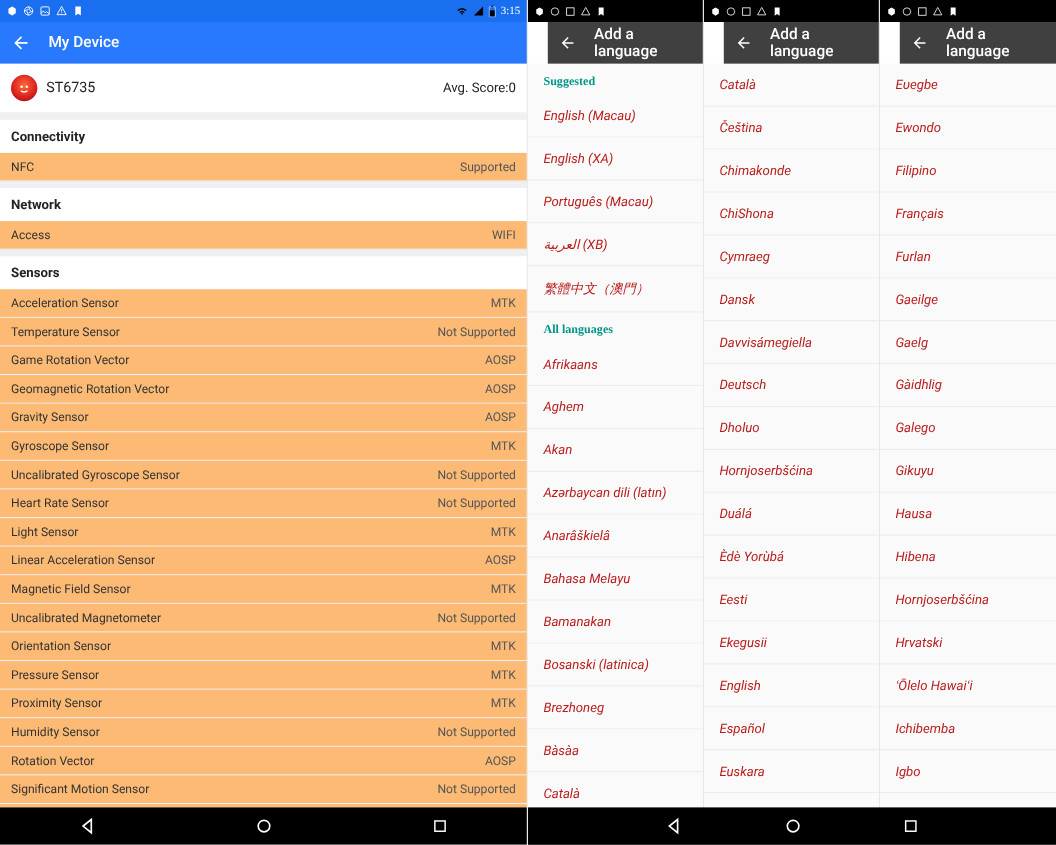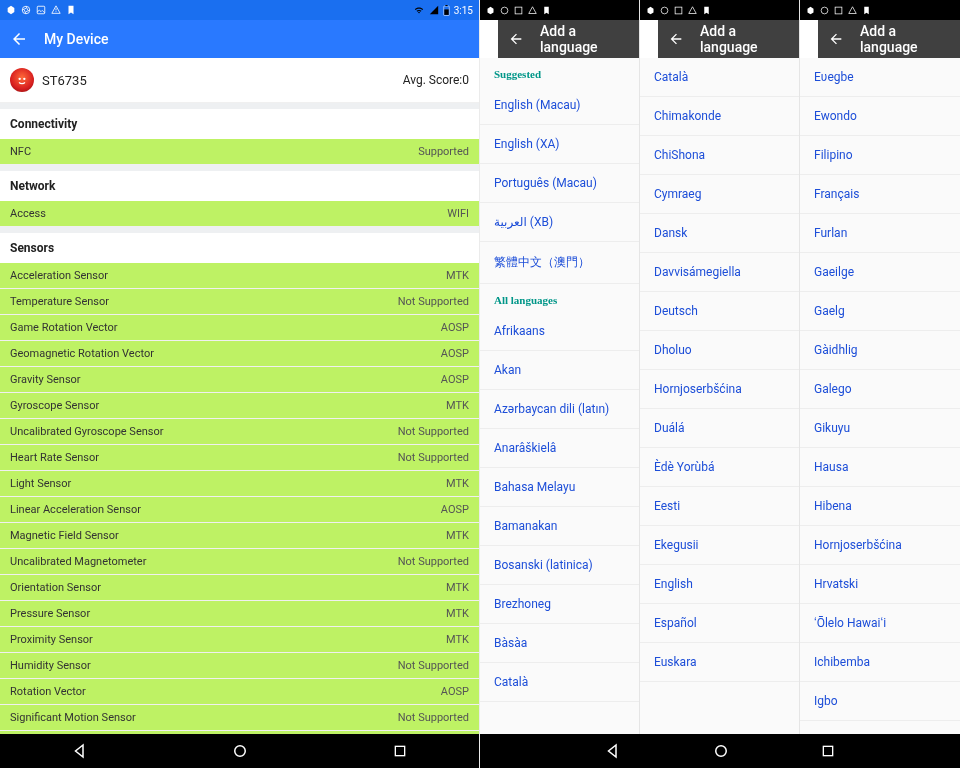--- a/index.html
+++ b/index.html
@@ -8,44 +8,44 @@
   .phone { position: relative; height: 768px; overflow: hidden; display: flex; flex-direction: column; }
   .phone1 { width: 480px; border-right: 1px solid rgba(0,0,0,0.08); }
   .phone2, .phone3, .phone4 { width: 160px; }
   .phone2, .phone3 { border-right: 1px solid rgba(0,0,0,0.1); }
 
   
   .statusbar { height: 20px; background: #000; color: #fff; display: flex; align-items: center; justify-content: space-between; padding: 0 6px; font-size: 10px; }
   .statusbar.blue { background: #1a6ff0; }
   .status-icons { display: flex; gap: 5px; align-items: center; }
   .status-icons svg { fill: #fff; }
-  .status-right { display: flex; gap: 4px; align-items: center; }
+  .status-right { display: flex; gap: 4px; align-items: center; font-family: Liberation Serif, serif; }
 
   
   .appbar { height: 38px; display: flex; align-items: center; padding: 0 10px; gap: 16px; color: #fff; font-size: 14px; font-weight: 500; }
   .appbar.blue { background: #2979ff; }
   .appbar.dark { background: #404040; margin-left: 18px; }
   .back-arrow { display: inline-flex; }
   .back-arrow svg { fill: #fff; }
 
   
   .dev-body { flex: 1; overflow: hidden; background: #eef0f2; font-size: 11px; color: #333; }
-  .dev-row { background: #bef264; padding: 6px 10px; display: flex; justify-content: space-between; align-items: center; border-bottom: 1px solid #f0f0f0; }
+  .dev-row { background: #fdba74; padding: 6px 10px; display: flex; justify-content: space-between; align-items: center; border-bottom: 1px solid #f0f0f0; }
   .dev-row.head { background: #fff; padding: 10px; }
   .dev-gap { height: 6px; background: #eef0f2; }
   .dev-section { background: #fff; padding: 8px 10px; font-weight: 700; color: #222; font-size: 12px; }
   .dev-val { color: #555; font-size: 11px; }
   .app-logo { width: 24px; height: 24px; border-radius: 50%; background: radial-gradient(circle at 50% 40%, #ff6a3a 0%, #d81f1f 60%, #7a0d0d 100%); display: inline-flex; align-items: center; justify-content: center; margin-right: 8px; }
   .app-logo svg { fill: #fff; }
 
   
   .lang-body { flex: 1; overflow: hidden; background: #fafafa; }
   .lang-list { list-style: none; }
   .lang-header { color: #009688; font-size: 11px; font-weight: 700; padding: 10px 14px 6px; font-family: Liberation Serif, serif; }
-  .lang-item { font-size: 12px; color: #1d4ed8; padding: 12px 14px; border-bottom: 1px solid rgba(0,0,0,0.05); white-space: nowrap; overflow: hidden; text-overflow: ellipsis; }
+  .lang-item { font-size: 12px; color: #b91c1c; padding: 12px 14px; border-bottom: 1px solid rgba(0,0,0,0.05); white-space: nowrap; overflow: hidden; text-overflow: ellipsis; font-style: italic; }
 
   
   .navbar { height: 34px; background: #000; display: flex; align-items: center; justify-content: space-around; }
   .navbar svg { fill: #fff; stroke: #fff; }
   .nav-wide { height: 34px; background: #000; width: 480px; display: flex; align-items: center; justify-content: center; gap: 90px; position: absolute; bottom: 0; left: 480px; }
   .nav-wide svg { fill: #fff; stroke: #fff; }
 </style>
 </head>
 <body>
 
@@ -252,20 +252,21 @@
       <ul class="lang-list" id="lang2-suggested">
           <li class="lang-item">English (Macau)</li>
           <li class="lang-item">English (XA)</li>
           <li class="lang-item">Português (Macau)</li>
           <li class="lang-item">العربية (XB)</li>
           <li class="lang-item">繁體中文（澳門）</li>
         </ul>
       <div class="lang-header">All languages</div>
       <ul class="lang-list" id="lang2-all">
           <li class="lang-item">Afrikaans</li>
+          <li class="lang-item">Aghem</li>
           <li class="lang-item">Akan</li>
           <li class="lang-item">Azərbaycan dili (latın)</li>
           <li class="lang-item">Anarâškielâ</li>
           <li class="lang-item">Bahasa Melayu</li>
           <li class="lang-item">Bamanakan</li>
           <li class="lang-item">Bosanski (latinica)</li>
           <li class="lang-item">Brezhoneg</li>
           <li class="lang-item">Bàsàa</li>
           <li class="lang-item">Català</li>
         </ul>
@@ -297,20 +298,21 @@
       <span class="back-arrow">
           <svg width="16" height="16" viewBox="0 0 24 24">
             <path d="M20 11H7.8l5.6-5.6L12 4l-8 8 8 8 1.4-1.4L7.8 13H20z"></path>
           </svg>
         </span>
       <span>Add a language</span>
     </div>
     <div class="lang-body">
       <ul class="lang-list" id="lang3">
           <li class="lang-item">Català</li>
+          <li class="lang-item">Čeština</li>
           <li class="lang-item">Chimakonde</li>
           <li class="lang-item">ChiShona</li>
           <li class="lang-item">Cymraeg</li>
           <li class="lang-item">Dansk</li>
           <li class="lang-item">Davvisámegiella</li>
           <li class="lang-item">Deutsch</li>
           <li class="lang-item">Dholuo</li>
           <li class="lang-item">Hornjoserbšćina</li>
           <li class="lang-item">Duálá</li>
           <li class="lang-item">Èdè Yorùbá</li>

